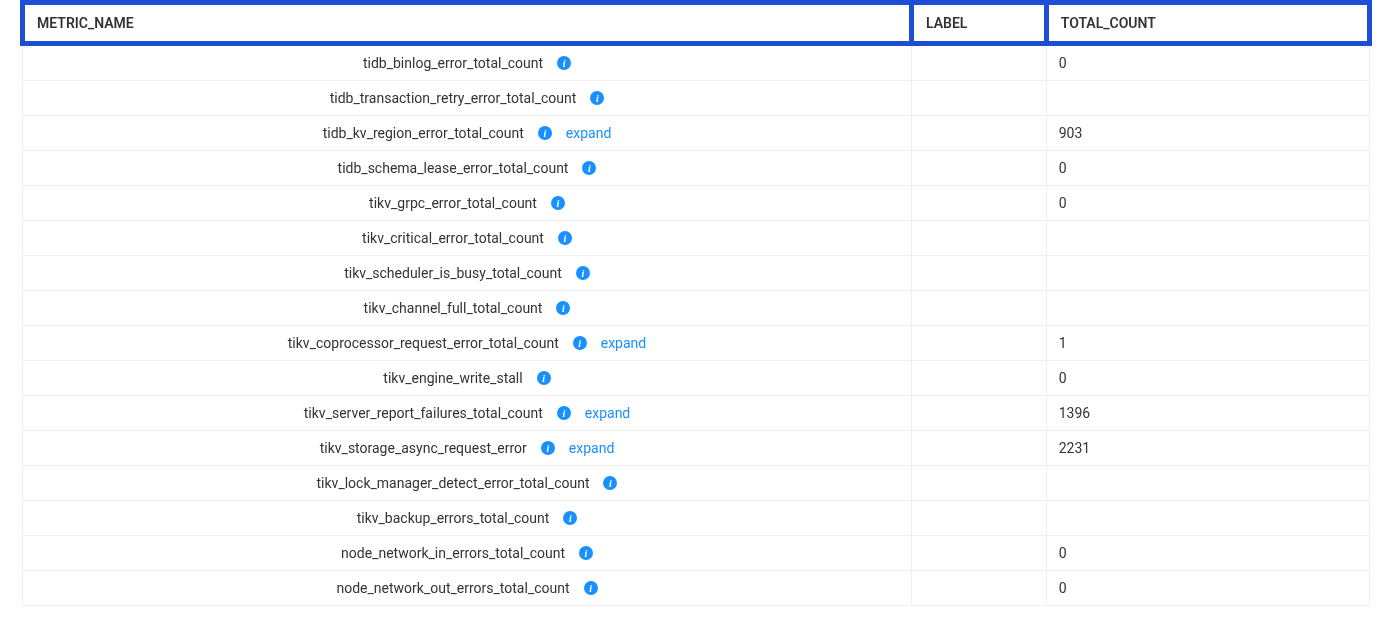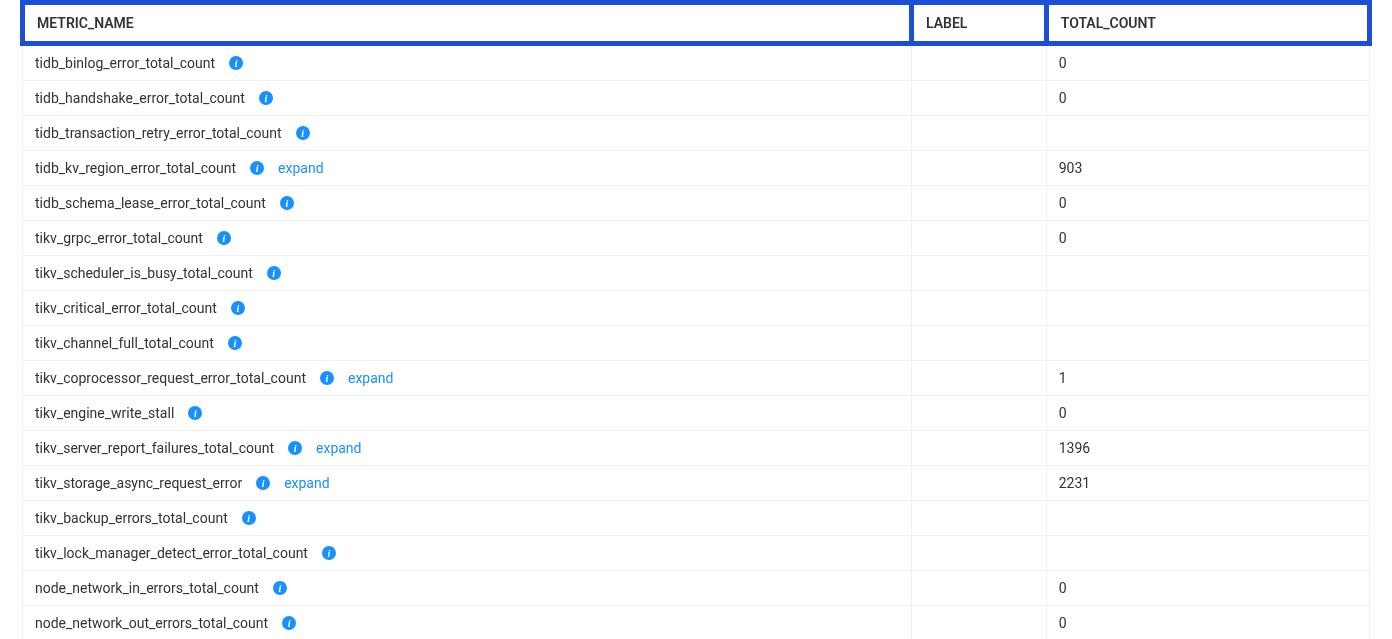--- a/index.html
+++ b/index.html
@@ -47,20 +47,21 @@
     }
     
     .col-count {
       width: 24%;
     }
     
     .metric-cell {
       display: flex;
       align-items: center;
       gap: 14px;
+      justify-content: center;
     }
     
     .info-icon {
       display: inline-flex;
       align-items: center;
       justify-content: center;
       width: 14px;
       height: 14px;
       border-radius: 50%;
       background: #1890ff;
@@ -101,30 +102,20 @@
             <span>tidb_binlog_error_total_count</span>
             <span class="info-icon"></span>
           </div>
         </td>
         <td></td>
         <td>0</td>
       </tr>
       <tr>
         <td>
           <div class="metric-cell">
-            <span>tidb_handshake_error_total_count</span>
-            <span class="info-icon"></span>
-          </div>
-        </td>
-        <td></td>
-        <td>0</td>
-      </tr>
-      <tr>
-        <td>
-          <div class="metric-cell">
             <span>tidb_transaction_retry_error_total_count</span>
             <span class="info-icon"></span>
           </div>
         </td>
         <td></td>
         <td></td>
       </tr>
       <tr>
         <td>
           <div class="metric-cell">
@@ -152,40 +143,40 @@
             <span>tikv_grpc_error_total_count</span>
             <span class="info-icon"></span>
           </div>
         </td>
         <td></td>
         <td>0</td>
       </tr>
       <tr>
         <td>
           <div class="metric-cell">
+            <span>tikv_critical_error_total_count</span>
+            <span class="info-icon"></span>
+          </div>
+        </td>
+        <td></td>
+        <td></td>
+      </tr>
+      <tr>
+        <td>
+          <div class="metric-cell">
             <span>tikv_scheduler_is_busy_total_count</span>
             <span class="info-icon"></span>
           </div>
         </td>
         <td></td>
         <td></td>
       </tr>
       <tr>
         <td>
           <div class="metric-cell">
-            <span>tikv_critical_error_total_count</span>
-            <span class="info-icon"></span>
-          </div>
-        </td>
-        <td></td>
-        <td></td>
-      </tr>
-      <tr>
-        <td>
-          <div class="metric-cell">
             <span>tikv_channel_full_total_count</span>
             <span class="info-icon"></span>
           </div>
         </td>
         <td></td>
         <td></td>
       </tr>
       <tr>
         <td>
           <div class="metric-cell">
@@ -225,31 +216,31 @@
             <span class="info-icon"></span>
             <span class="expand-link">expand</span>
           </div>
         </td>
         <td></td>
         <td>2231</td>
       </tr>
       <tr>
         <td>
           <div class="metric-cell">
+            <span>tikv_lock_manager_detect_error_total_count</span>
+            <span class="info-icon"></span>
+          </div>
+        </td>
+        <td></td>
+        <td></td>
+      </tr>
+      <tr>
+        <td>
+          <div class="metric-cell">
             <span>tikv_backup_errors_total_count</span>
-            <span class="info-icon"></span>
-          </div>
-        </td>
-        <td></td>
-        <td></td>
-      </tr>
-      <tr>
-        <td>
-          <div class="metric-cell">
-            <span>tikv_lock_manager_detect_error_total_count</span>
             <span class="info-icon"></span>
           </div>
         </td>
         <td></td>
         <td></td>
       </tr>
       <tr>
         <td>
           <div class="metric-cell">
             <span>node_network_in_errors_total_count</span>

